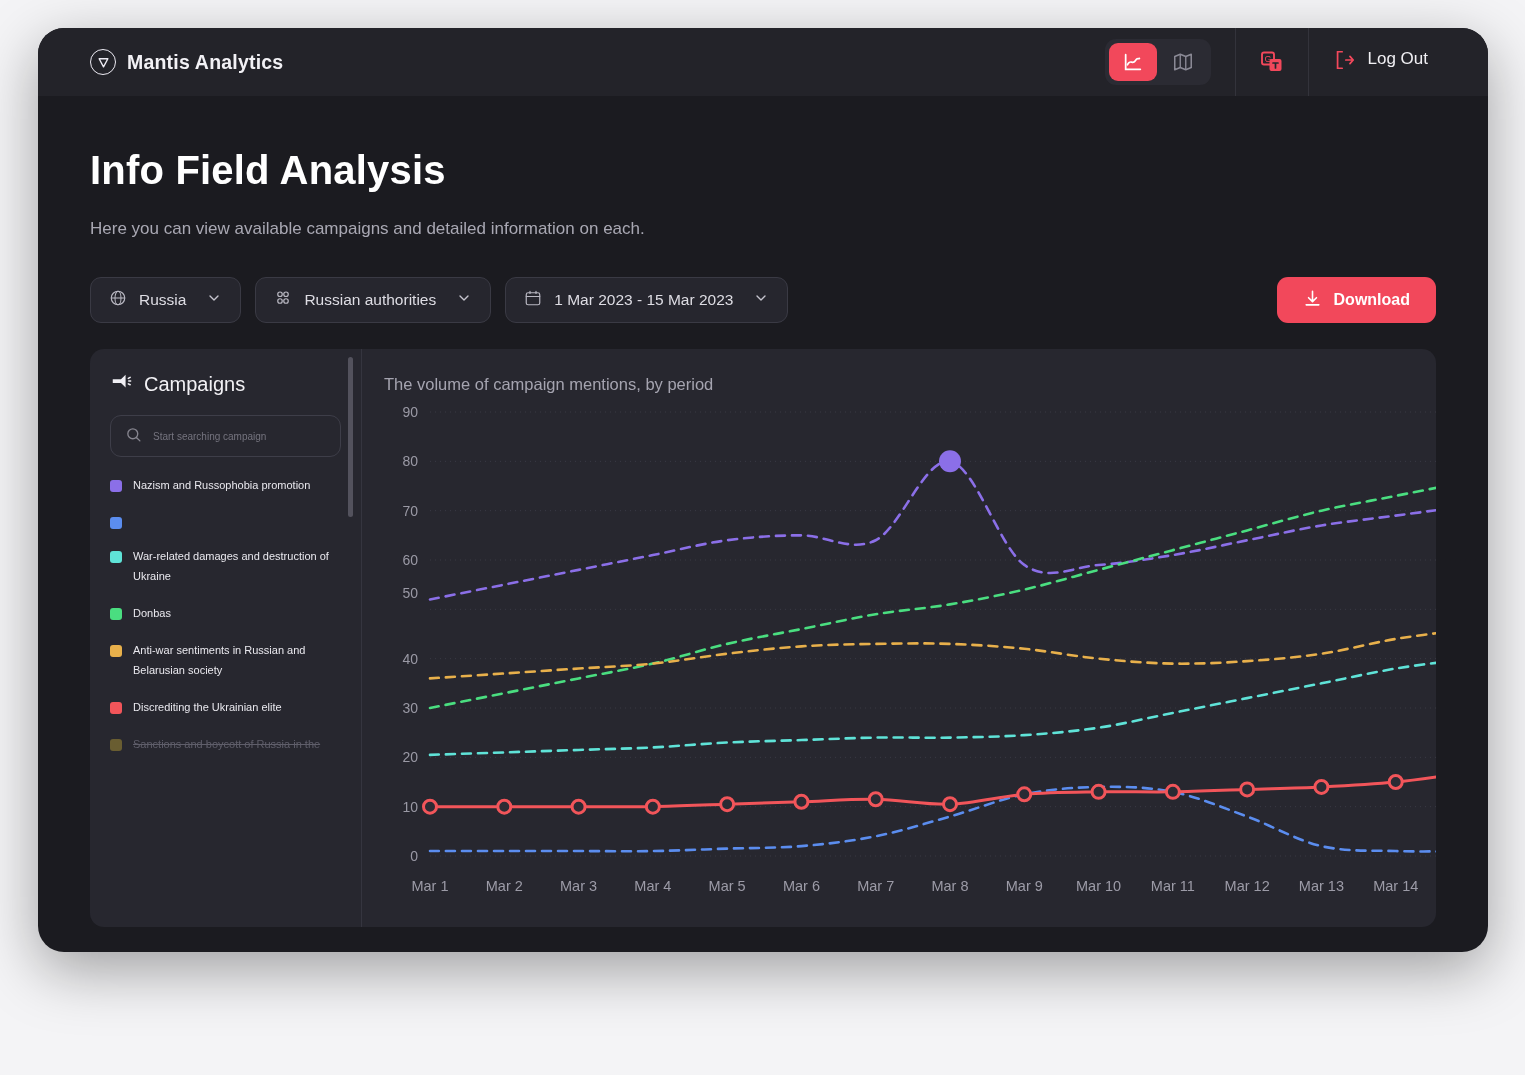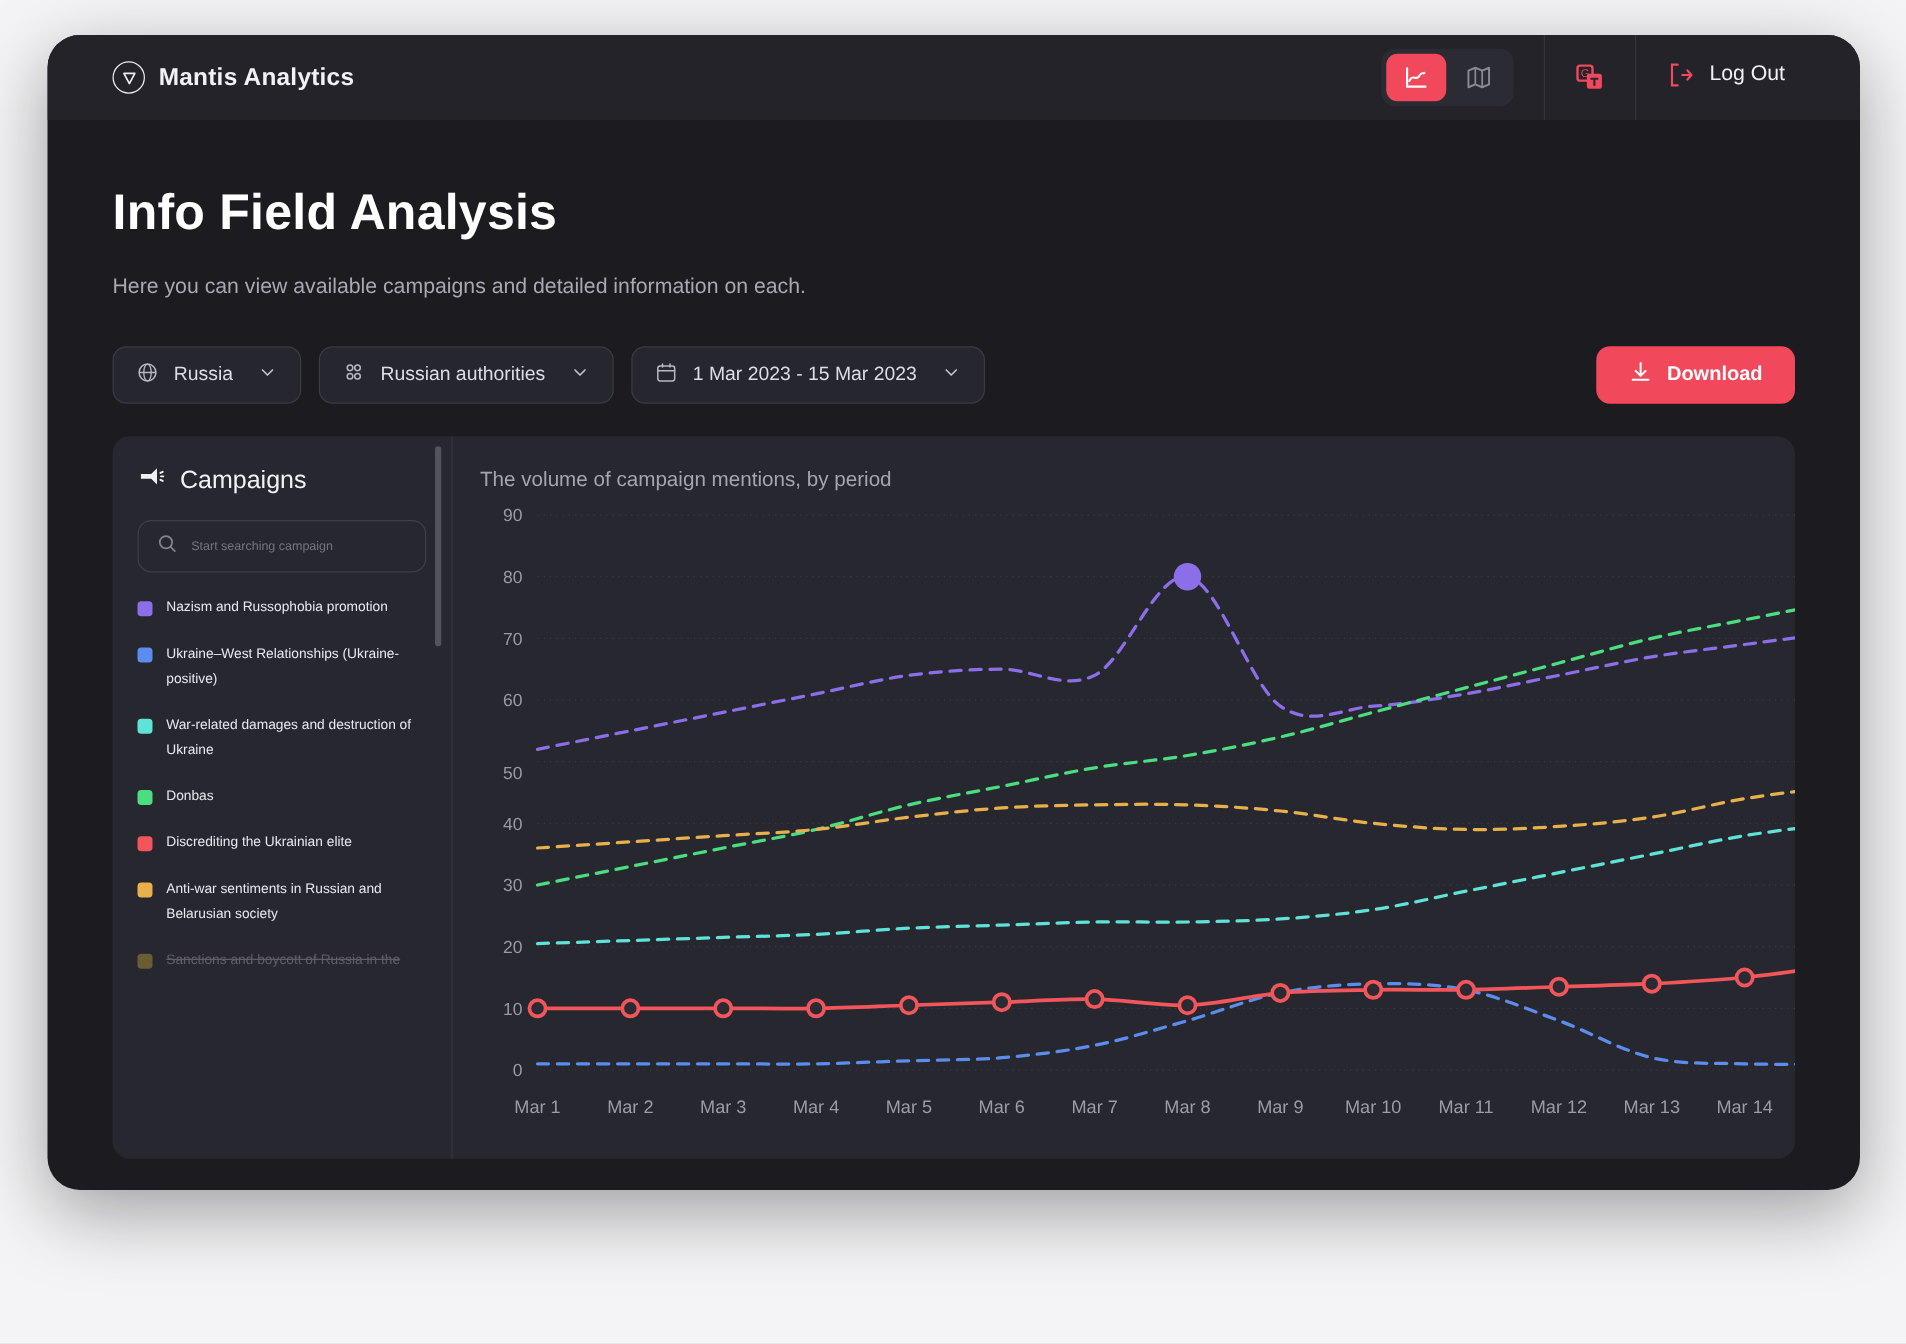--- a/index.html
+++ b/index.html
@@ -307,37 +307,36 @@
           <input type="text" placeholder="Start searching campaign" style="">
         </div>
 
         <div id="campaign-list">
             <div class="campaign-item">
               <span class="swatch" style="background: rgb(139, 111, 232);"></span>
               <span class="cname">Nazism and Russophobia promotion</span>
             </div>
             <div class="campaign-item">
               <span class="swatch" style="background: rgb(91, 141, 239);"></span>
-              <span class="cname">Ukraine–West Relationships (Ukraine-positive)</span>
             </div>
             <div class="campaign-item">
               <span class="swatch" style="background: rgb(95, 227, 216);"></span>
               <span class="cname">War-related damages and destruction of Ukraine</span>
             </div>
             <div class="campaign-item">
               <span class="swatch" style="background: rgb(74, 222, 128);"></span>
               <span class="cname">Donbas</span>
             </div>
             <div class="campaign-item">
+              <span class="swatch" style="background: rgb(232, 176, 75);"></span>
+              <span class="cname">Anti-war sentiments in Russian and Belarusian society</span>
+            </div>
+            <div class="campaign-item">
               <span class="swatch" style="background: rgb(242, 85, 90);"></span>
               <span class="cname">Discrediting the Ukrainian elite</span>
-            </div>
-            <div class="campaign-item">
-              <span class="swatch" style="background: rgb(232, 176, 75);"></span>
-              <span class="cname">Anti-war sentiments in Russian and Belarusian society</span>
             </div>
             <div class="campaign-item disabled">
               <span class="swatch" style="background: rgb(160, 138, 51);"></span>
               <span class="cname">Sanctions and boycott of Russia in the</span>
             </div>
           </div>
 
         <div id="list-scrollbar">
           <div class="thumb"></div>
         </div>
@@ -378,21 +377,21 @@
               <circle cx="937.4285714285714" cy="386.93333333333334" r="6.5" fill="#2b2b34" stroke="#f2555a" stroke-width="3"></circle>
               <circle cx="1011.7142857142857" cy="382" r="6.5" fill="#2b2b34" stroke="#f2555a" stroke-width="3"></circle>
               <circle cx="1086" cy="372.1333333333333" r="6.5" fill="#2b2b34" stroke="#f2555a" stroke-width="3"></circle>
               <circle cx="566" cy="61.33333333333337" r="11" fill="#8b6fe8"></circle>
             </svg>
             <div class="ytick" style="top: 456px;">0</div>
             <div class="ytick" style="top: 406.667px;">10</div>
             <div class="ytick" style="top: 357.333px;">20</div>
             <div class="ytick" style="top: 308px;">30</div>
             <div class="ytick" style="top: 258.667px;">40</div>
-            <div class="ytick" style="top: 218px;">50</div>
+            <div class="ytick" style="top: 193px;">50</div>
             <div class="ytick" style="top: 160px;">60</div>
             <div class="ytick" style="top: 110.667px;">70</div>
             <div class="ytick" style="top: 61.3333px;">80</div>
             <div class="ytick" style="top: 12px;">90</div>
             <div class="xtick" style="left: 46px; top: 478px;">Mar 1</div>
             <div class="xtick" style="left: 120.286px; top: 478px;">Mar 2</div>
             <div class="xtick" style="left: 194.571px; top: 478px;">Mar 3</div>
             <div class="xtick" style="left: 268.857px; top: 478px;">Mar 4</div>
             <div class="xtick" style="left: 343.143px; top: 478px;">Mar 5</div>
             <div class="xtick" style="left: 417.429px; top: 478px;">Mar 6</div>

